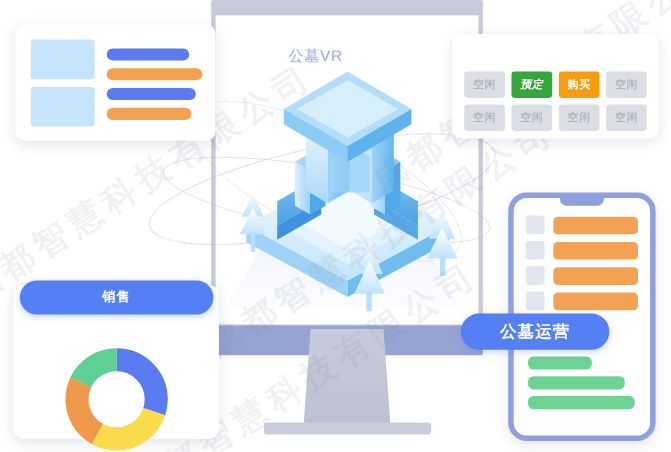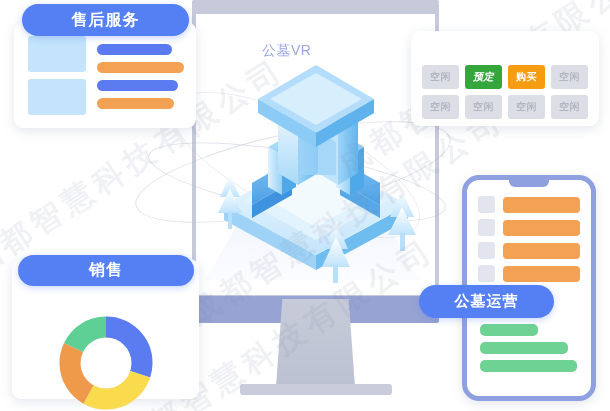--- a/index.html
+++ b/index.html
@@ -169,21 +169,21 @@
     height: 24px; border-radius: 3px;
     display: flex; align-items: center; justify-content: center;
     font-size: 10px; font-weight: bold; letter-spacing: 0.5px;
   }
   .grave-cell.free  { background: #dcdee6; color: #b3b6c2; }
   .grave-cell.booked{ background: #35a63c; color: #ffffff; font-style: italic; }
   .grave-cell.bought{ background: #f59c11; color: #ffffff; text-align: center; }
 
   
   #card-sales { left: 12px; top: 259px; width: 187px; height: 140px; }
-  #hdr-sales  { left: 18px; top: 255px; width: 176px; height: 31px; font-size: 16px; letter-spacing: 1px; }
+  #hdr-sales  { left: 18px; top: 255px; width: 176px; height: 31px; font-size: 12px; letter-spacing: 1px; }
   .donut-wrap { position: absolute; left: 50%; top: 52px; transform: translateX(-50%); }
 
   
   .phone-frame {
     position: absolute; left: 462px; top: 175px; width: 124px; height: 216px;
     border: 5px solid #8fa0e0; border-radius: 17px; background: #ffffff;
     box-shadow: 0 3px 11px rgba(96,110,150,0.17);
   }
   .phone-notch {
     position: absolute; left: 50%; top: 0; transform: translateX(-50%);
@@ -317,21 +317,20 @@
         <div class="as-thumb"></div>
       </div>
       <div class="as-lines">
         <div class="as-line" style="background:#5b7bf0; width:86%;"></div>
         <div class="as-line" style="background:#f3a253; width:100%;"></div>
         <div class="as-line" style="background:#5b7bf0; width:93%;"></div>
         <div class="as-line" style="background:#f3a253; width:88%;"></div>
       </div>
     </div>
   </div>
-  <div class="pill-header" id="hdr-aftersales">售后服务</div>
 
   <div class="card" id="card-grave">
     <div class="grave-grid">
       <div class="grave-cell free">空闲</div>
       <div class="grave-cell booked">预定</div>
       <div class="grave-cell bought">购买</div>
       <div class="grave-cell free">空闲</div>
       <div class="grave-cell free">空闲</div>
       <div class="grave-cell free">空闲</div>
       <div class="grave-cell free">空闲</div>

